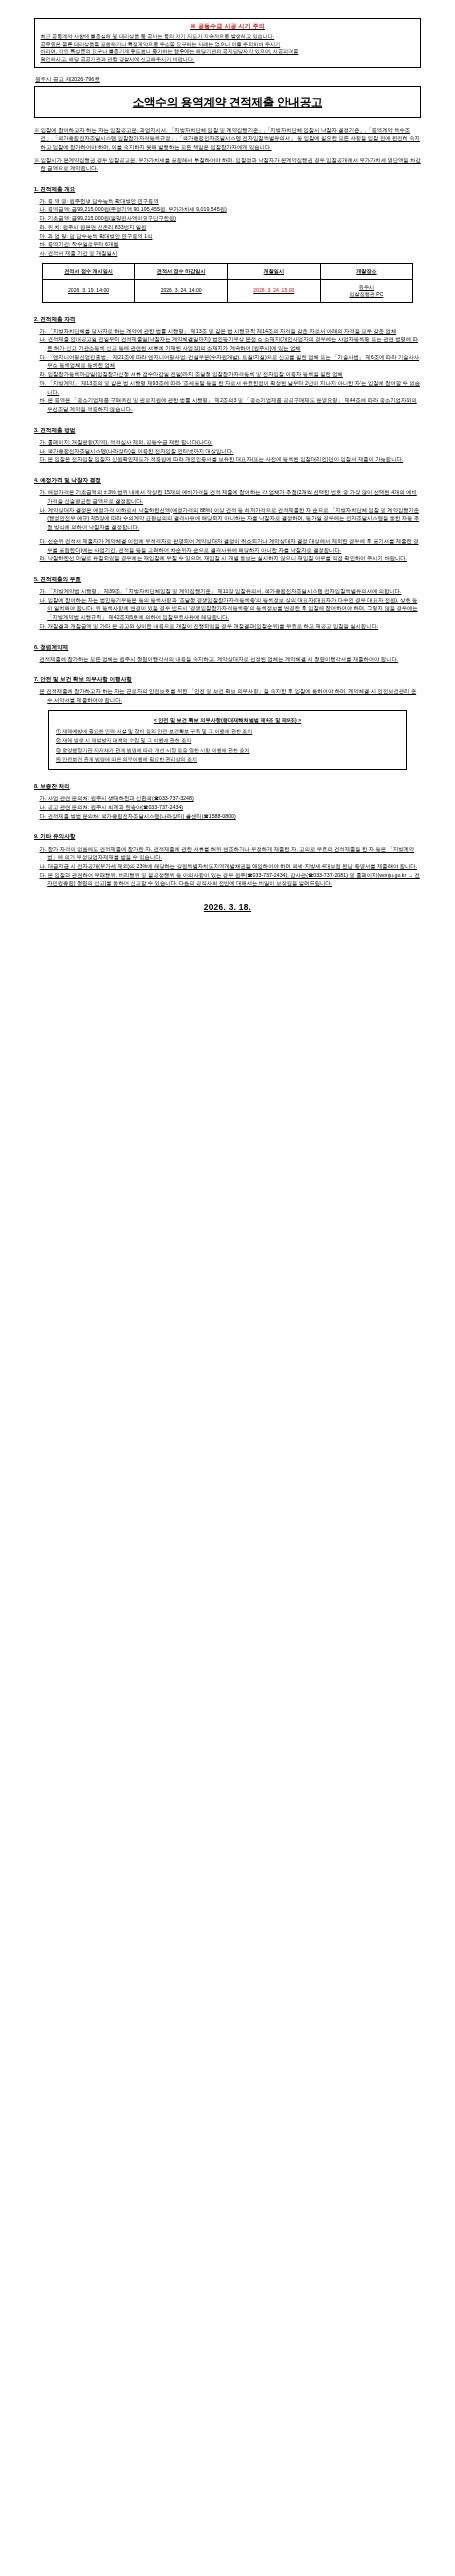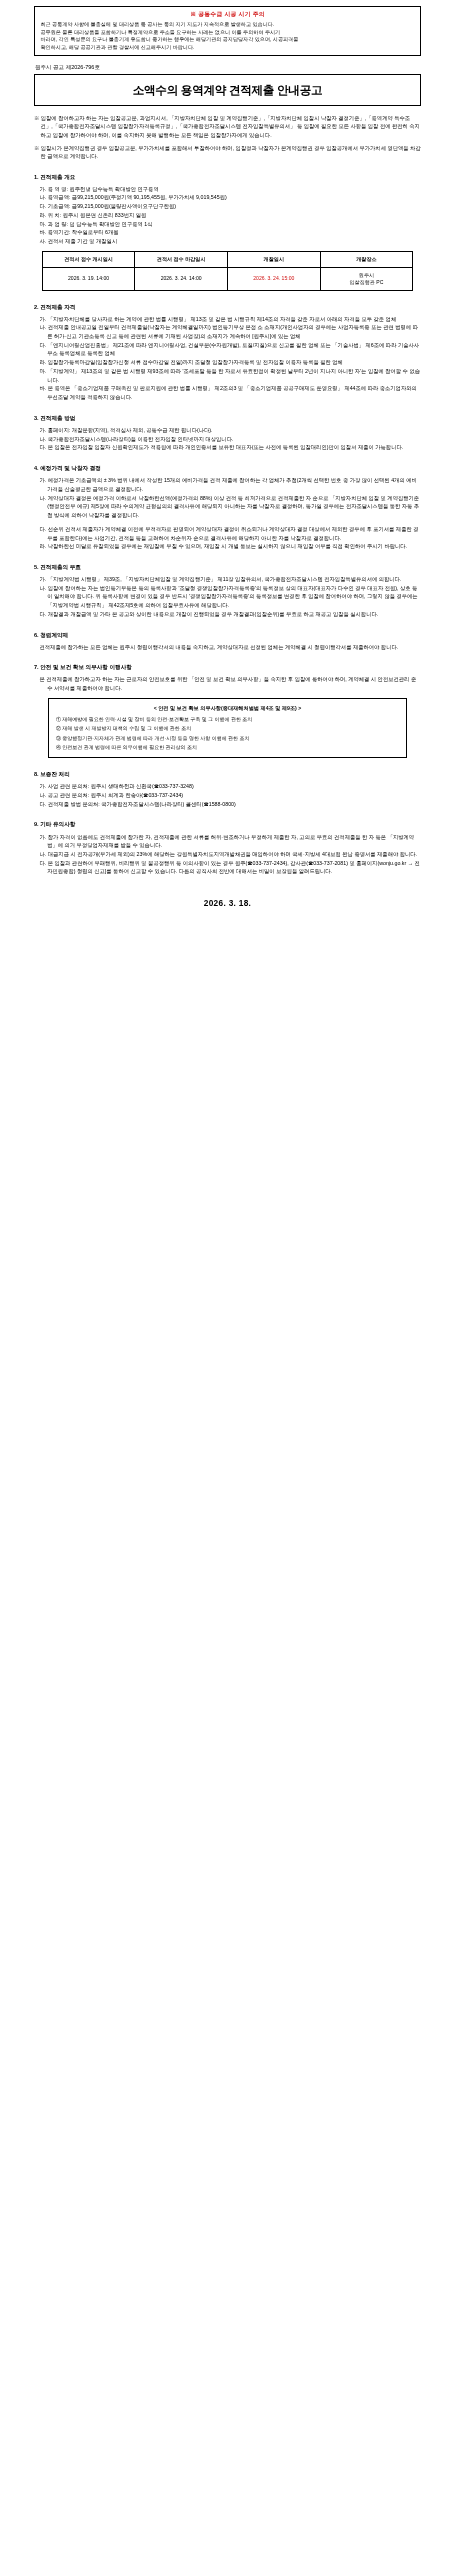--- a/index.html
+++ b/index.html
@@ -10,22 +10,23 @@
   }
   body {
     font-family: "Liberation Sans", sans-serif;
     color: #000000;
     width: 455px;
   }
   .page {
     width: 455px;
     min-height: 2576px;
     box-sizing: border-box;
-    padding: 6px 34px 22px 34px;
+    padding: 18px 34px 22px 34px;
     position: relative;
+    text-decoration: underline;
   }
   
   .warn-box {
     border: 0.6px solid #000;
     padding: 3.3px 5.5px 4.4px 5.5px;
     margin-bottom: 7.7px;
   }
   .warn-title {
     text-align: center;
     color: #d01010;
@@ -119,21 +120,21 @@
   .inner-box p {
     margin: 0 0 1.1px 0;
     padding-left: 6.6px;
     text-indent: -6.6px;
   }
   
   .footer-date {
     text-align: center;
     font-size: 8.3px;
     font-weight: bold;
-    margin-top: 22px;
+    margin-top: 14px;
     letter-spacing: 0.3px;
   }
   .footer-org {
     text-align: center;
     font-size: 11.6px;
     font-weight: bold;
     margin-top: 8.8px;
     letter-spacing: 1.1px;
   }
 </style>

